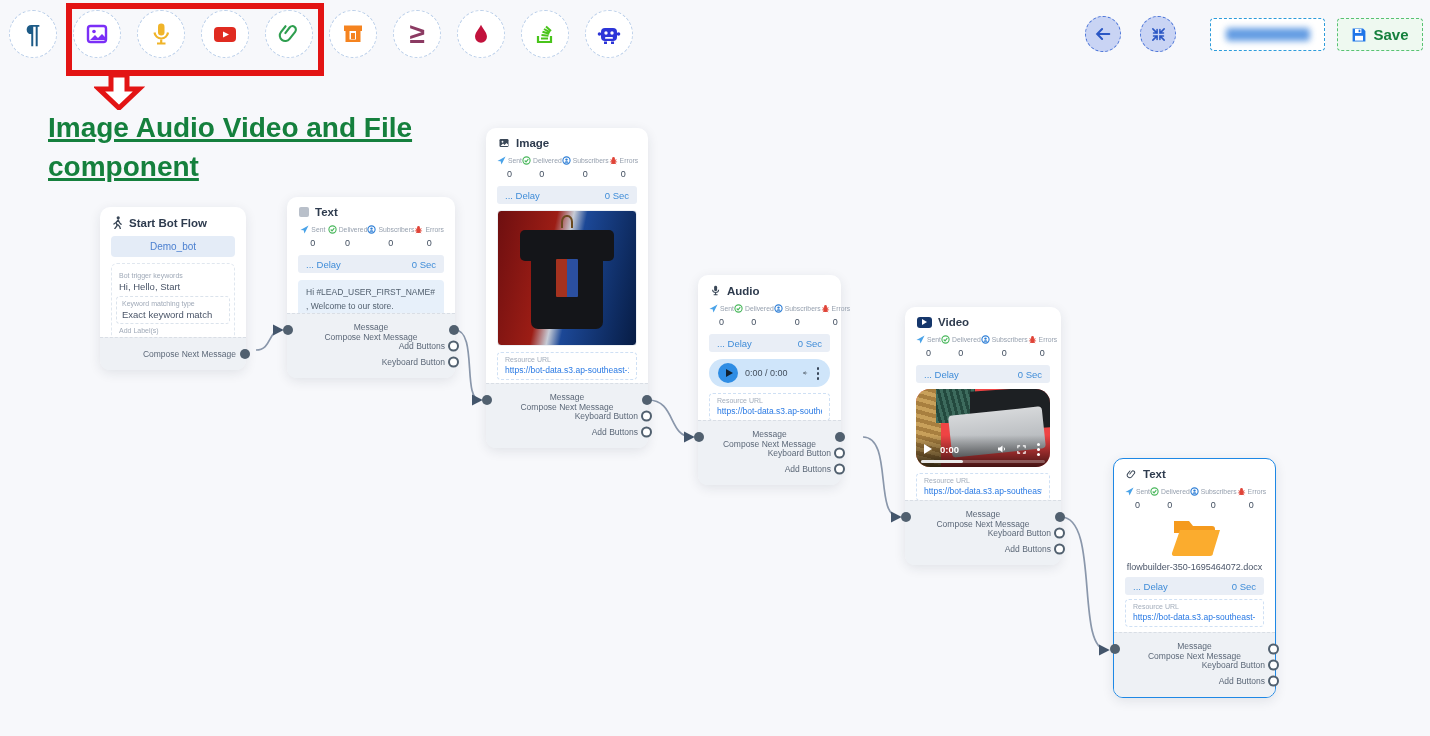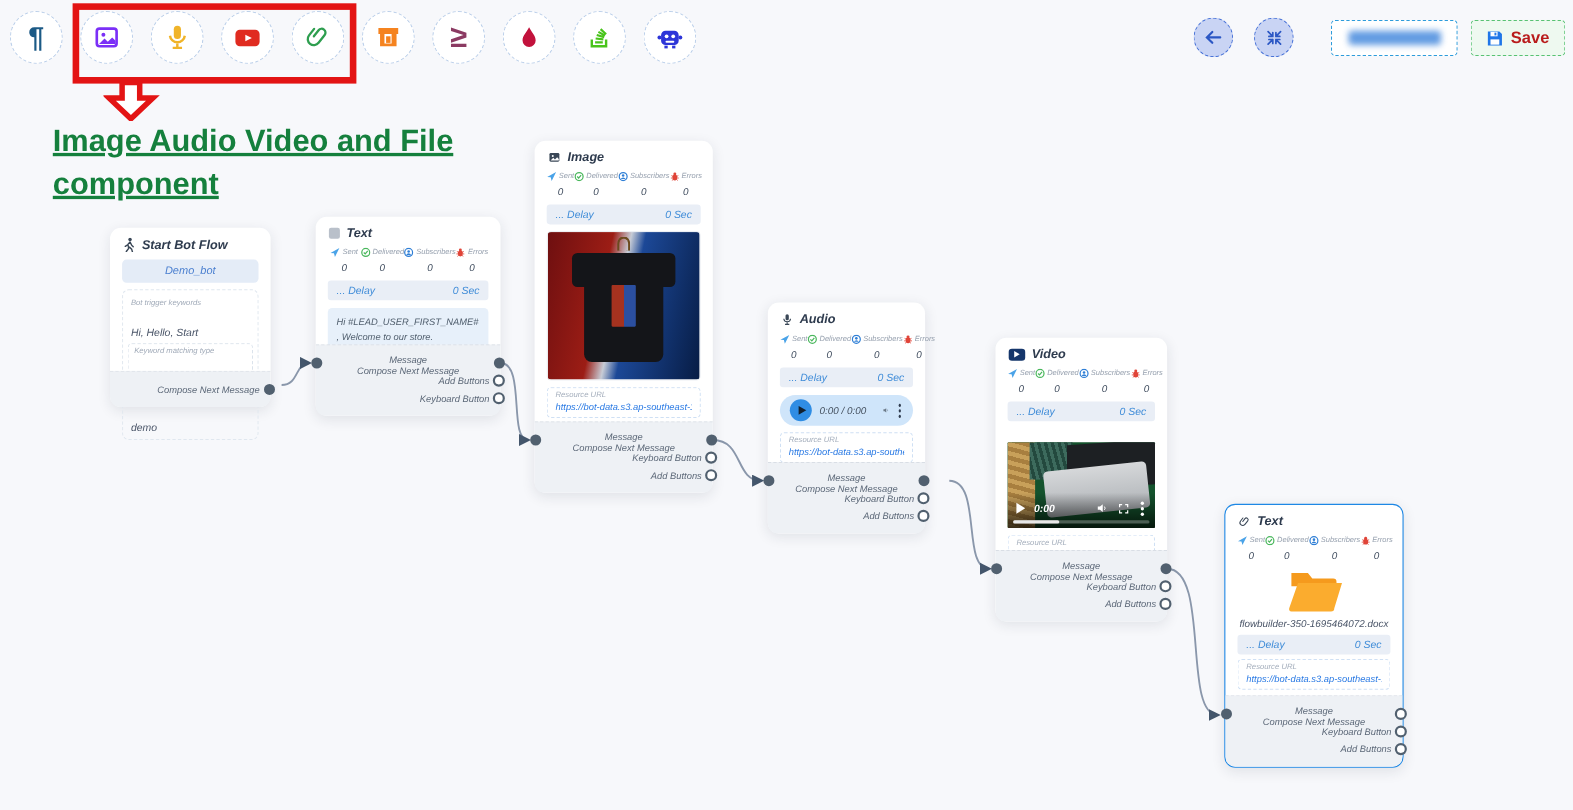--- a/index.html
+++ b/index.html
@@ -24,25 +24,25 @@
     text-decoration:underline; text-decoration-thickness:3px; }
 
   
   .circle-btn { position:absolute; top:16px; width:36px; height:36px; border-radius:50%;
     background:#c9d4f4; border:1.5px dashed #4a74d8; display:flex; align-items:center; justify-content:center; z-index:3; cursor:pointer; }
   .redacted-btn { position:absolute; left:1210px; top:18px; width:115px; height:33px; border-radius:4px;
     background:#fff; border:1.5px dashed #2d9cdb; display:flex; align-items:center; justify-content:center; z-index:3; cursor:pointer; }
   .blur-blob { width:84px; height:13px; border-radius:3px; background:#2f7bd9; filter:blur(3px); opacity:.75; }
   .save-btn { position:absolute; left:1337px; top:18px; width:86px; height:33px; border-radius:4px;
     background:#eef9f0; border:1.5px dashed #58c273; display:flex; align-items:center; justify-content:center;
-    gap:6px; z-index:3; cursor:pointer; color:#b91c1c; font-size:15px; font-weight:bold; }
+    gap:6px; z-index:3; cursor:pointer; color:#15803d; font-size:15px; font-weight:bold; }
 
   
   .node { position:absolute; background:#fff; border-radius:10px; z-index:2;
-    box-shadow:0 3px 12px rgba(30,40,60,.10); font-size:9px; color:#4a5568;font-style:italic; }
+    box-shadow:0 3px 12px rgba(30,40,60,.10); font-size:9px; color:#4a5568; }
   .node.selected { border:1.5px solid #1e88e5; }
   .nhead { display:flex; align-items:center; gap:6px; padding:9px 12px 0 12px;
     font-size:11.5px; font-weight:bold; color:#2e3b4e; }
   .npad { padding:0 11px; }
 
   .stats { display:flex; justify-content:space-between; margin-top:7px; }
   .stat { text-align:center; flex:1; }
   .stat-top { display:flex; align-items:center; justify-content:center; gap:2px;
     font-size:6.8px; color:#97a1af; }
   .stat-val { font-size:9px; color:#3f4c5e; margin-top:4px; }
@@ -66,21 +66,21 @@
   .port { position:absolute; top:50%; transform:translateY(-50%); border-radius:50%; cursor:pointer; }
   .port.right { right:-14px; } .port.left { left:-14px; }
   .port.filled { width:10px; height:10px; background:#51606f; }
   .port.hollow { width:11px; height:11px; background:#fff; border:2px solid #51606f; }
 
   
   .botname { margin-top:7px; background:#e4ecf7; color:#4c80d0; text-align:center;
     border-radius:4px; font-size:10px; padding:5px 16px; cursor:pointer; }
   .fields { margin-top:6px; border:1px dashed #e0e7ef; border-radius:6px; padding:5px 7px 4px 7px; }
   .f-lbl { font-size:7px; color:#a0aab8; margin-top:3px; }
-  .f-val { font-size:9.5px; color:#4a5568; margin-top:18px; }
+  .f-val { font-size:9.5px; color:#4a5568; margin-top:2px; }
   .match-box { border:1px dashed #dbe3ec; border-radius:4px; padding:3px 5px; margin:4px -3px 2px -3px; }
 
   
   .sq-icon { width:10px; height:10px; background:#b9c0ca; border-radius:2px; }
   .vid-badge { width:15px; height:11px; background:#15366b; border-radius:3px;
     display:flex; align-items:center; justify-content:center; }
 
   
   .img-media { margin-top:6px; height:136px; border:1px solid #edf0f4; border-radius:4px;
     position:relative; overflow:hidden;
@@ -99,21 +99,21 @@
   .abtn { width:20px; height:20px; border-radius:50%; background:#2f8de4; flex:0 0 auto;
     display:flex; align-items:center; justify-content:center; cursor:pointer; }
   .tri-dark { width:0; height:0; border-left:7px solid #12202e;
     border-top:4.5px solid transparent; border-bottom:4.5px solid transparent; margin-left:2px; }
   .atime { font-size:9px; color:#44505e; white-space:nowrap; }
   .aline { flex:1; max-width:32px; height:3px; background:#8fa6ba; border-radius:2px; }
   .kebab { width:3px; height:3px; border-radius:50%; background:#2e3b4e;
     box-shadow:0 -5px 0 #2e3b4e, 0 5px 0 #2e3b4e; margin:0 2px; cursor:pointer; }
 
   
-  .vid-media { margin-top:19px; height:78px; border-radius:1px; position:relative; overflow:hidden; background:#14532d; }
+  .vid-media { margin-top:6px; height:78px; border-radius:14px; position:relative; overflow:hidden; background:#ef4444; }
   .basket { position:absolute; left:0; top:0; bottom:0; width:19%;
     background:repeating-linear-gradient(15deg,#c8a05a 0 4px,#a87f3f 4px 8px); }
   .cloth { position:absolute; left:15%; top:0; width:29%; height:44%;
     background:repeating-linear-gradient(75deg,#3d6b5d 0 3px,#23493e 3px 6px); }
   .blacktee { position:absolute; right:0; top:0; width:60%; height:52%; background:#1d2023; transform:skewY(-4deg); }
   .graytee { position:absolute; left:25%; top:28%; width:70%; height:54%;
     background:linear-gradient(180deg,#d6d8da,#aeb2b6); transform:rotate(-6deg); border-radius:4px; }
   .vcontrols { position:absolute; left:0; right:0; bottom:0; height:32px;
     background:linear-gradient(transparent, rgba(0,0,0,.72)); display:flex; align-items:center;
     padding:6px 8px 10px 8px; color:#fff; gap:8px; }

